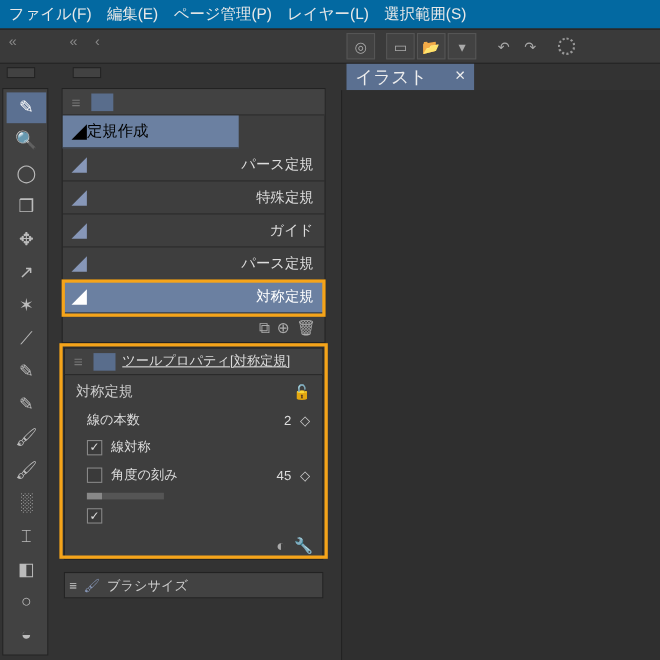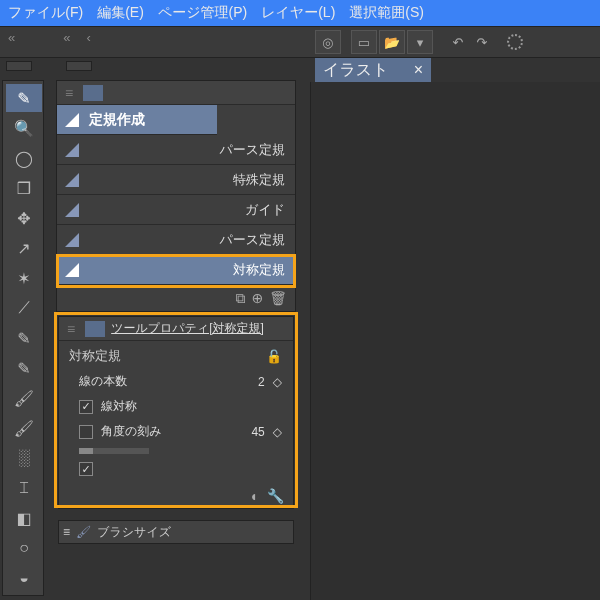--- a/index.html
+++ b/index.html
@@ -1,19 +1,19 @@
 <!DOCTYPE html>
 <html><head>
 <meta charset="utf-8">
 <style>
 * { margin: 0; padding: 0; box-sizing: border-box; font-family: "Meiryo UI", sans-serif; }
 body { background: #333333; color: #cccccc; font-size: 12px; width: 600px; height: 600px; overflow: hidden; position: relative; }
 
 
-.menubar { background: #3b82f6; height: 26px; display: flex; align-items: center; padding: 0 8px; color: #e8e8e8; font-size: 14px; gap: 14px; }
+.menubar { background: #0369a1; height: 26px; display: flex; align-items: center; padding: 0 8px; color: #e8e8e8; font-size: 14px; gap: 14px; }
 .menubar span { cursor: default; }
 
 
 .top-toolbar { height: 32px; display: flex; align-items: center; padding-left: 315px; gap: 2px; background: #3a3a3a; border-top: 1px solid #222; border-bottom: 1px solid #222; }
 .tbtn { width: 26px; height: 24px; display: flex; align-items: center; justify-content: center; color: #aaa; border: 1px solid #555; background: #424242; font-size: 13px; }
 .tbtn.small { border: none; background: none; width: 22px; }
 .chevrons { position: absolute; top: 30px; left: 8px; display: flex; gap: 8px; color: #888; font-size: 13px; }
 .chevrons span + span { margin-left: 6px; }
 
 
@@ -22,21 +22,21 @@
 .tool.active { background: #5b7091; color: #fff; }
 .tiny-handle { width: 26px; height: 10px; background: #424242; border: 1px solid #222; margin-top: -1px; }
 
 
 .subtool-panel { position: absolute; left: 56px; top: 80px; width: 240px; background: #3e3e3e; border: 1px solid #222; }
 .panel-header { height: 24px; display: flex; align-items: center; background: #424242; padding-left: 4px; gap: 6px; border-bottom: 1px solid #2a2a2a; }
 .panel-header .drag { color: #777; font-size: 14px; padding: 0 4px; }
 .panel-header .picon { width: 20px; height: 16px; background: #596d8c; }
 .panel-header .label { color: #ddd; font-size: 12px; text-decoration: underline; }
 
-.category-row { height: 30px; background: #6b80a1; display: flex; align-items: center; padding-left: 8px; gap: 10px; color: #ffffff; font-size: 14px; border-bottom: 1px solid #2a2a2a; font-weight: bold; }
+.category-row { height: 30px; background: #6b80a1; display: flex; align-items: center; padding-left: 8px; color: #000000; font-size: 14px; border-bottom: 1px solid #2a2a2a; }
 .ruler-icon { display: inline-block; width: 0; height: 0; border-left: 14px solid transparent; border-bottom: 14px solid currentColor; }
 .item-row { height: 30px; display: flex; align-items: center; justify-content: space-between; padding: 0 10px 0 8px; color: #ddd; border-bottom: 1px solid #2a2a2a; }
 .item-row .ruler-icon { color: #8797b8; }
 .item-row .txt { flex: 1; text-align: right; font-size: 13px; }
 .category-row.narrow { width: 160px; }
 
 
 .hl-symmetry { position: absolute; left: 56px; top: 254px; width: 240px; height: 34px; border: 3px solid #f5a41a; pointer-events: none; }
 
 

